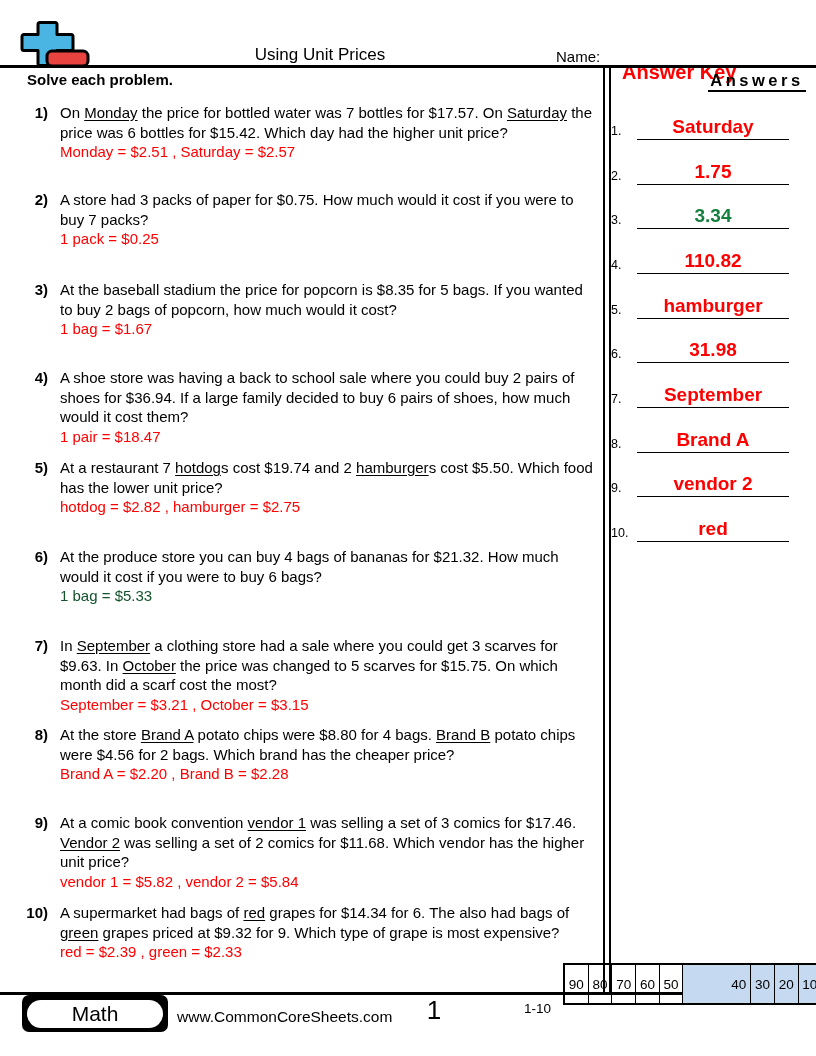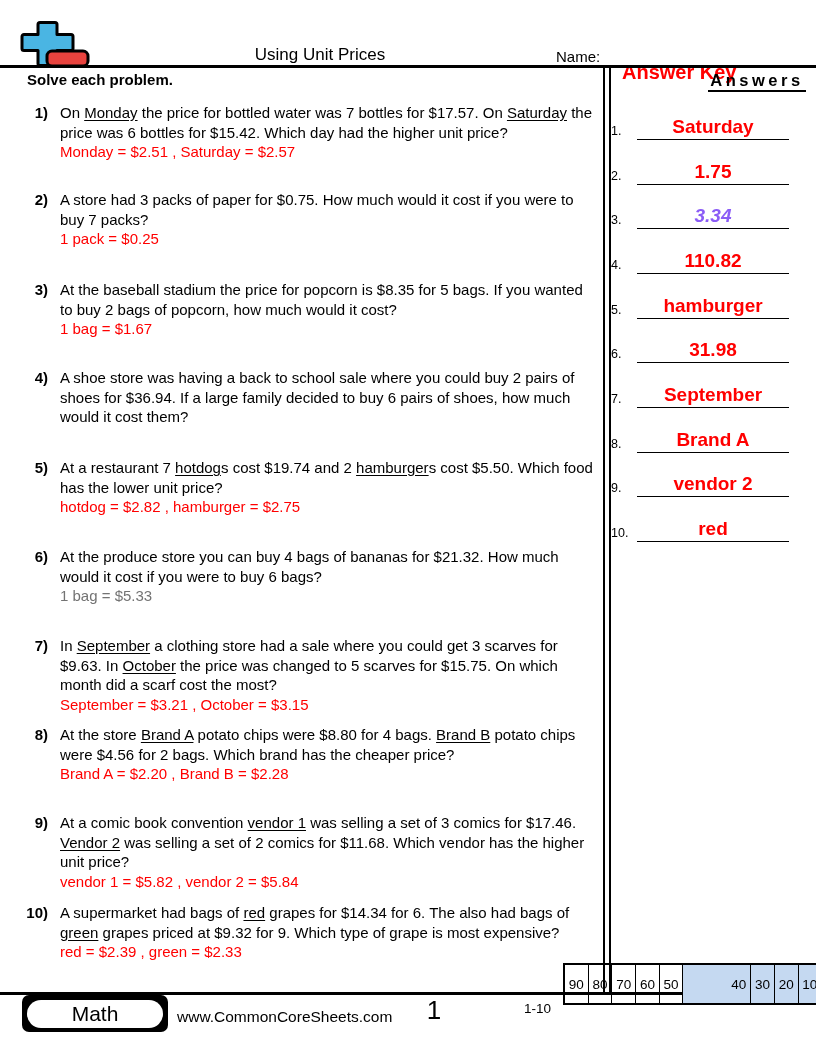--- a/index.html
+++ b/index.html
@@ -89,21 +89,21 @@
     <div class="ans-num abs" style="top: 124px;">1.</div>
     <div class="ans-blank abs" style="top: 109px;">
       <span class="ans-value" style="color: rgb(255, 0, 0);">Saturday</span>
     </div>
     <div class="ans-num abs" style="top: 169px;">2.</div>
     <div class="ans-blank abs" style="top: 154px;">
       <span class="ans-value" style="color: rgb(255, 0, 0);">1.75</span>
     </div>
     <div class="ans-num abs" style="top: 213px;">3.</div>
     <div class="ans-blank abs" style="top: 198px;">
-      <span class="ans-value" style="color: #8b5cf6; font-style: italic;">3.34</span>
+      <span class="ans-value" style="color: #15803d;">3.34</span>
     </div>
     <div class="ans-num abs" style="top: 258px;">4.</div>
     <div class="ans-blank abs" style="top: 243px;">
       <span class="ans-value" style="color: rgb(255, 0, 0);">110.82</span>
     </div>
     <div class="ans-num abs" style="top: 303px;">5.</div>
     <div class="ans-blank abs" style="top: 288px;">
       <span class="ans-value" style="color: rgb(255, 0, 0);">hamburger</span>
     </div>
     <div class="ans-num abs" style="top: 347px;">6.</div>
@@ -147,34 +147,35 @@
       <div class="p-num">3)</div>
       <div class="p-body">
         <div class="p-question"><span>At the baseball stadium the price for popcorn is $8.35 for 5 bags. If you wanted to buy 2 bags of popcorn, how much would it cost?</span></div>
         <div class="p-work" style="color: rgb(255, 0, 0);">1 bag = $1.67</div>
       </div>
     </div>
     <div class="problem" style="top: 368px;">
       <div class="p-num">4)</div>
       <div class="p-body">
         <div class="p-question"><span>A shoe store was having a back to school sale where you could buy 2 pairs of shoes for $36.94. If a large family decided to buy 6 pairs of shoes, how much would it cost them?</span></div>
+        <div class="p-work" style="color: rgb(255, 0, 0);">1 pair = $18.47</div>
       </div>
     </div>
     <div class="problem" style="top: 458px;">
       <div class="p-num">5)</div>
       <div class="p-body">
         <div class="p-question"><span>At a restaurant 7 </span><span class="uw">hotdog</span><span>s cost $19.74 and 2 </span><span class="uw">hamburger</span><span>s cost $5.50. Which food has the lower unit price?</span></div>
         <div class="p-work" style="color: rgb(255, 0, 0);">hotdog = $2.82 , hamburger = $2.75</div>
       </div>
     </div>
     <div class="problem" style="top: 547px;">
       <div class="p-num">6)</div>
       <div class="p-body">
         <div class="p-question"><span>At the produce store you can buy 4 bags of bananas for $21.32. How much would it cost if you were to buy 6 bags?</span></div>
-        <div class="p-work" style="color: #737373;">1 bag = $5.33</div>
+        <div class="p-work" style="color: #14532d;">1 bag = $5.33</div>
       </div>
     </div>
     <div class="problem" style="top: 636px;">
       <div class="p-num">7)</div>
       <div class="p-body">
         <div class="p-question"><span>In </span><span class="uw">September</span><span> a clothing store had a sale where you could get 3 scarves for $9.63. In </span><span class="uw">October</span><span> the price was changed to 5 scarves for $15.75. On which month did a scarf cost the most?</span></div>
         <div class="p-work" style="color: rgb(255, 0, 0);">September = $3.21 , October = $3.15</div>
       </div>
     </div>
     <div class="problem" style="top: 725px;">

